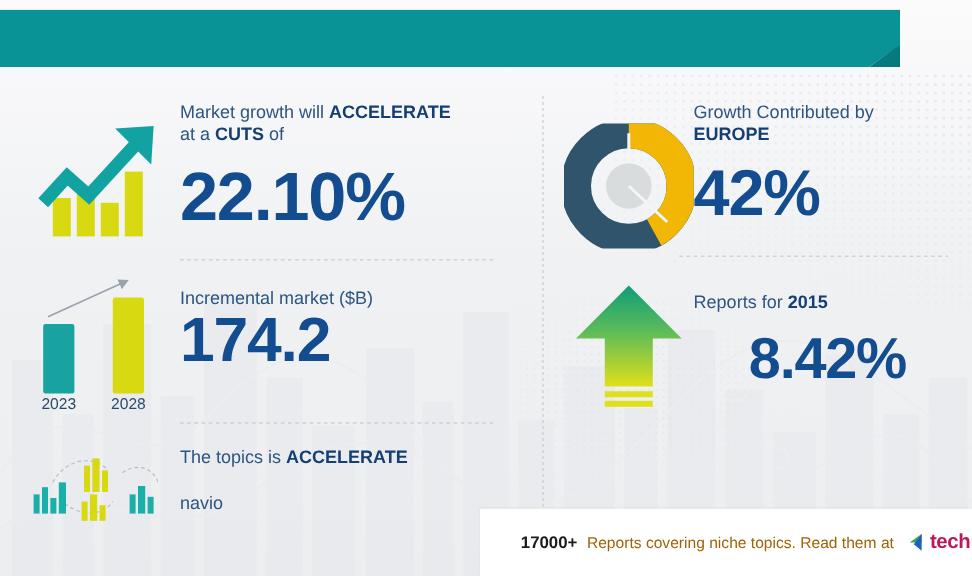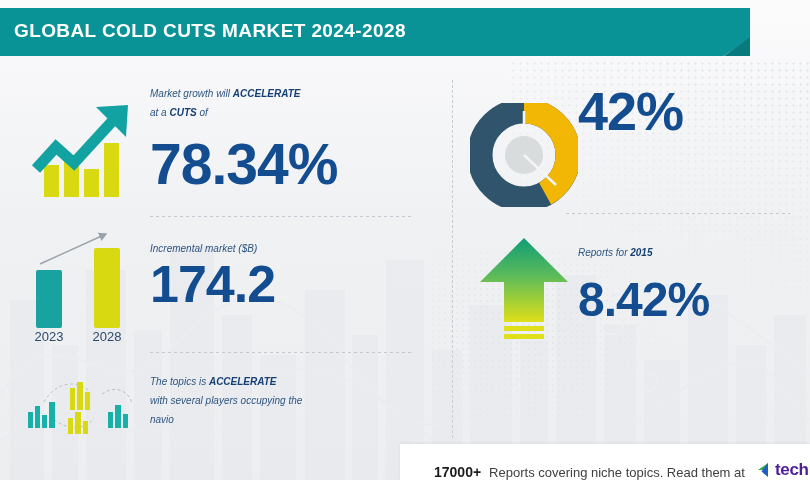--- a/index.html
+++ b/index.html
@@ -77,75 +77,74 @@
     background-image:linear-gradient(90deg,#c3cad2 55%, transparent 0);
     background-size:6px 1px;
   }
   #div-left-1  { left:150px; top:216px; width:262px; }
   #div-left-2  { left:150px; top:352px; width:262px; }
   #div-right-1 { left:566px; top:213px; width:224px; }
 
   
   .lede {
     color:#2d5580;
-    font-size:10px;
+    font-size:15px;
     line-height:19px;
-    font-style:italic;
   }
   .lede b { color:#153f73; font-weight:bold; }
   .bignum {
     color:#134c8f;
     font-weight:bold;
     letter-spacing:-1px;
     line-height:1;
   }
 
   #cell-cagr      { position:absolute; left:150px; top:84px;  width:280px; }
   #cell-cagr .bignum { font-size:57px; margin-top:14px; }
 
   #cell-incr      { position:absolute; left:150px; top:239px; width:280px; }
   #cell-incr .bignum { font-size:52px; }
 
   #cell-frag      { position:absolute; left:150px; top:372px; width:290px; }
 
   #cell-europe    { position:absolute; left:578px; top:84px;  width:230px; }
-  #cell-europe .bignum { font-size:54px; margin-top:0; }
+  #cell-europe .bignum { font-size:54px; margin-top:12px; }
 
   #cell-2024      { position:absolute; left:578px; top:243px; width:230px; }
-  #cell-2024 .bignum { font-size:48px; margin-top:14px; }
+  #cell-2024 .bignum { font-size:48px; margin-top:14px;margin-left:46px; }
 
   
   .icon { position:absolute; }
   #icon-growth    { left:22px;  top:93px;  width:120px; height:112px; }
   #icon-bars      { left:18px;  top:228px; width:126px; height:115px; }
   #icon-frag      { left:14px;  top:372px; width:126px; height:66px; }
   #icon-donut     { left:470px; top:103px; width:108px; height:104px; }
   #icon-uparrow   { left:476px; top:234px; width:96px;  height:110px; }
 
   
   #footer {
-    position:absolute; left:400px; bottom:0; width:410px; height:36px;
+    position:absolute; left:400px; bottom:0; width:410px; height:56px;
     background:#ffffff;
     z-index:5;
-    display:flex; align-items:flex-end;
+    display:flex; align-items:center;
     box-shadow:0 -1px 3px rgba(0,0,0,.06);
   }
   #footer .count {
     color:#1b1b1b; font-weight:bold; font-size:14px; margin-left:34px;
   }
   #footer .ftxt {
-    color:#404040; font-size:13px; margin-left:8px; white-space:nowrap;
+    color:#a16207; font-size:13px; margin-left:8px; white-space:nowrap;
   }
   #footer .logo {
     display:flex; align-items:center; margin-left:12px;
   }
   #footer .logo-text {
     font-size:17px; font-weight:bold; letter-spacing:-.3px;
   }
-  .logo-tech { color:#4c1d95; }
+  .logo-tech { color:#be185d; }
   .logo-nav  { color:#35a94a; }
 </style>
 </head>
 <body>
 
 <div id="bg">
   <div class="bg-wash"></div>
   <svg class="bg-city" viewBox="0 0 810 330" preserveAspectRatio="none">
     <g fill="#e6e8ec">
       <rect x="10" y="150" width="34" height="180"></rect>
@@ -178,21 +177,20 @@
       <circle cx="420" cy="300" r="10"></circle>
     </g>
   </svg>
   <div class="bg-dots"></div>
   <div class="bg-dots2"></div>
 </div>
 
 <div id="header">
   <div class="banner-shape"></div>
   <div class="banner-fold"></div>
-  <div class="title">GLOBAL COLD CUTS MARKET 2024-2028</div>
 </div>
 
 <div id="content">
 
   <div class="divider-v"></div>
   <div class="divider-h" id="div-left-1"></div>
   <div class="divider-h" id="div-left-2"></div>
   <div class="divider-h" id="div-right-1"></div>
 
   <svg class="icon" id="icon-growth" viewBox="0 0 120 112">
@@ -267,37 +265,41 @@
     <path d="M48 4 L92 48 L68 48 L68 88 L28 88 L28 48 L4 48 Z" fill="url(#arrGrad)"></path>
     <rect x="28" y="92" width="40" height="5" fill="#dfe019"></rect>
     <rect x="28" y="100" width="40" height="5" fill="#dfe019"></rect>
   </svg>
 
   <div id="cell-cagr">
     <div class="lede">
       <span>Market growth will </span><b>ACCELERATE</b><br>
       <span>at a </span><b>CUTS</b><span> of</span>
     </div>
-    <div class="bignum">78.34%</div>
+    <div class="bignum">22.10%</div>
   </div>
 
   <div id="cell-incr">
     <div class="lede">Incremental market ($B)</div>
     <div class="bignum">174.2</div>
   </div>
 
   <div id="cell-frag">
     <div class="lede">
       <span>The topics is </span><b>ACCELERATE</b><br>
-      <span>with several players occupying the</span><br>
+      <br>
       <span>navio</span>
     </div>
   </div>
 
   <div id="cell-europe">
+    <div class="lede">
+      <span>Growth Contributed by</span><br>
+      <b>EUROPE</b>
+    </div>
     <div class="bignum">42%</div>
   </div>
 
   <div id="cell-2024">
     <div class="lede">
       <span>Reports for </span><b>2015</b>
     </div>
     <div class="bignum">8.42%</div>
   </div>
 </div>

